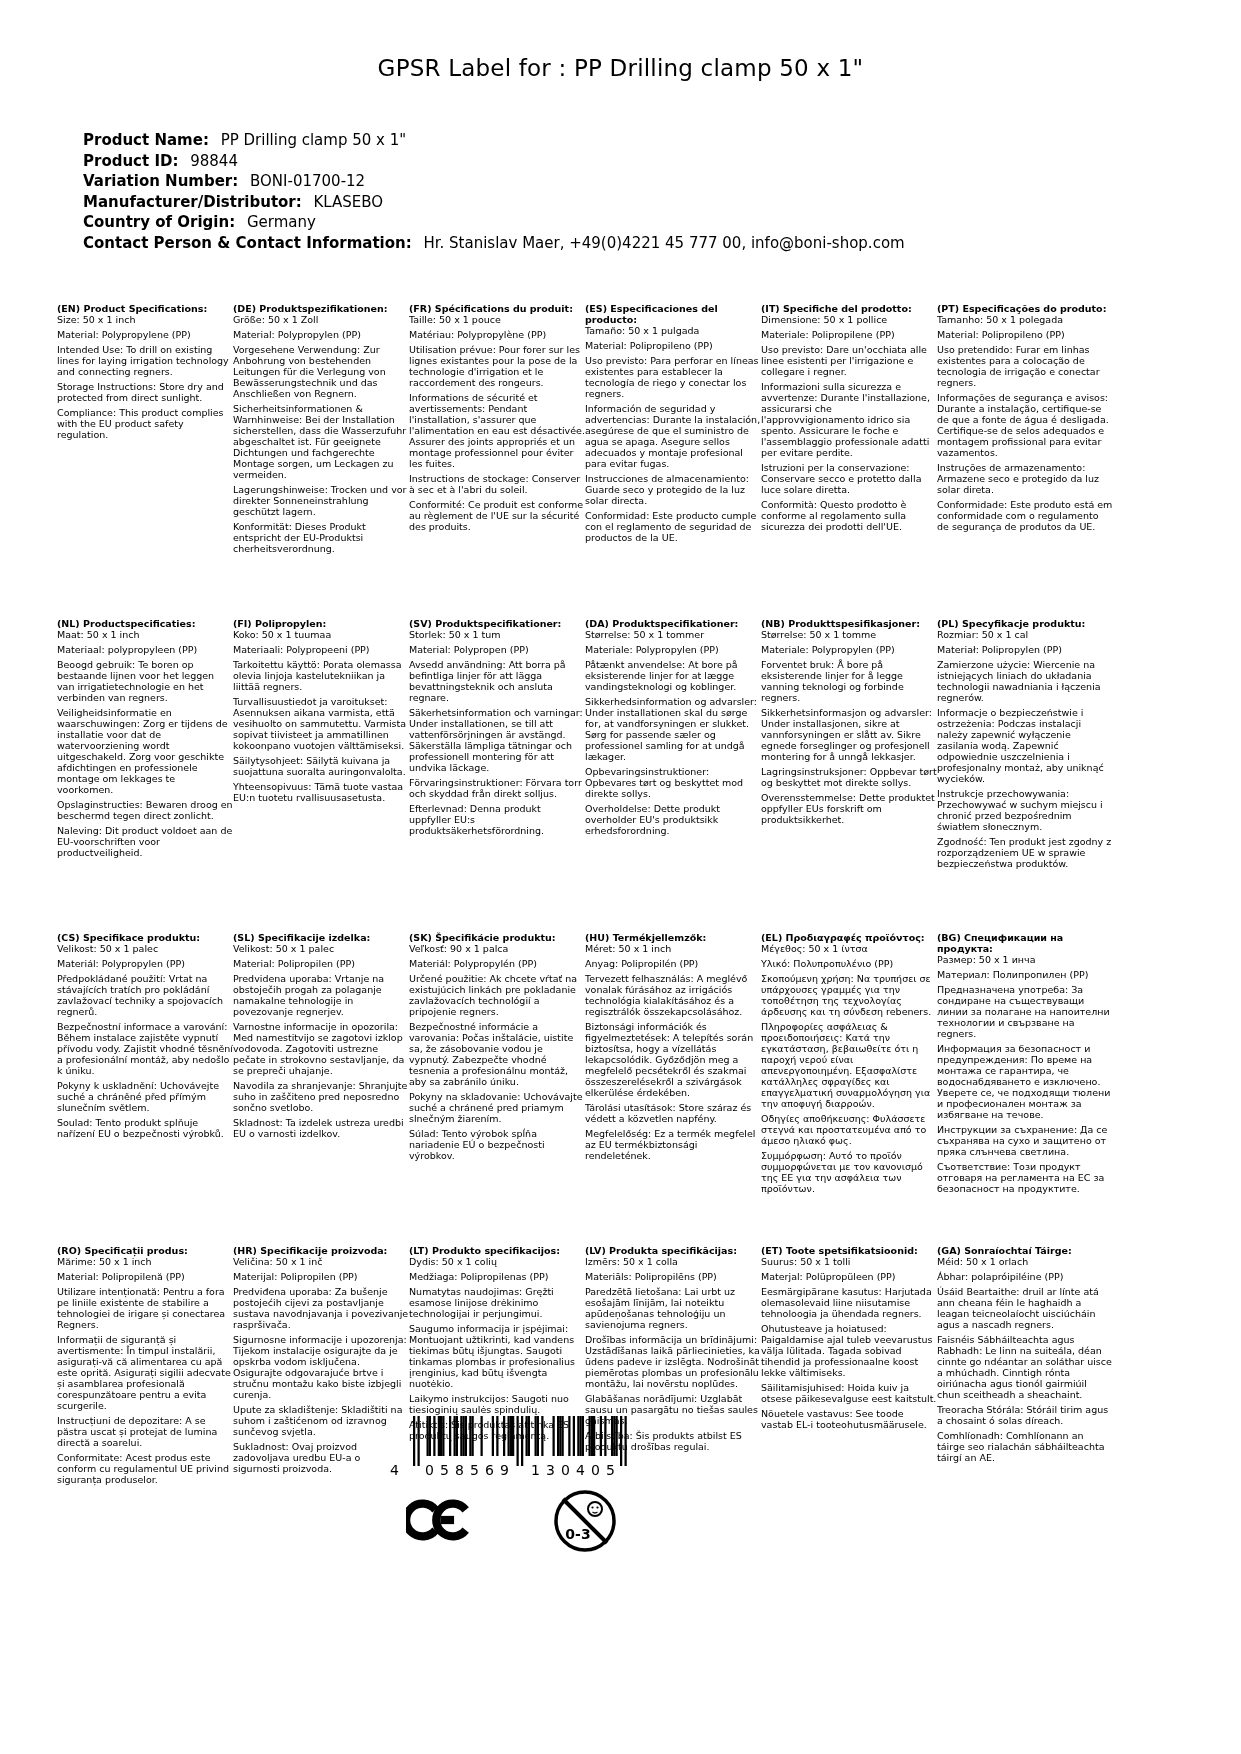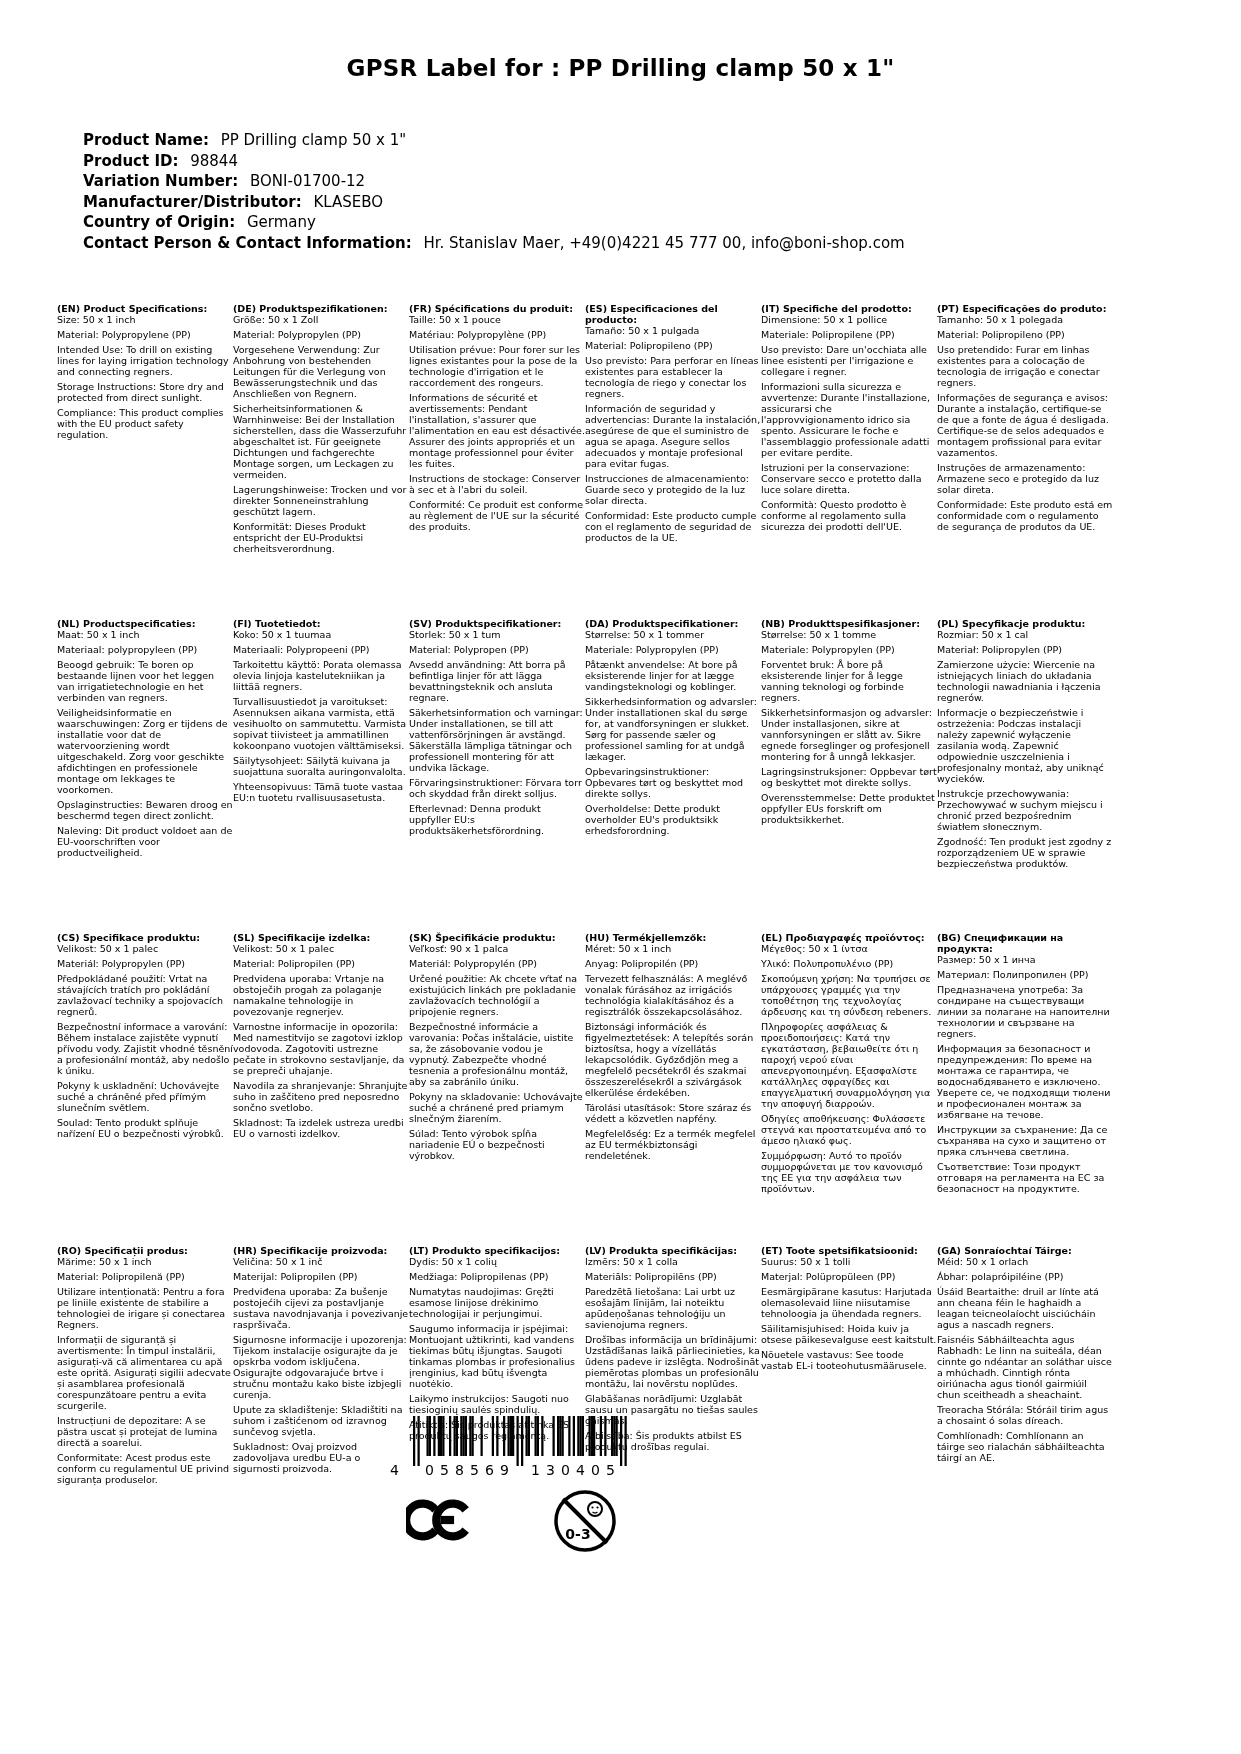--- a/index.html
+++ b/index.html
@@ -3,21 +3,21 @@
 <meta charset="utf-8">
 <style>
   html,body{margin:0;padding:0;background:#e8e8e8;}
   .page{
     position:relative;width:1241px;height:1754px;background:#ffffff;
     margin:0 auto;font-family:"DejaVu Sans","Liberation Sans",sans-serif;color:#000;
     overflow:hidden;
   }
   .title{
     position:absolute;top:55px;left:0;right:0;text-align:center;
-    font-size:23px;font-weight:bold;margin:0;letter-spacing:.2px;
+    font-size:23px;font-weight:normal;margin:0;letter-spacing:.2px;
   }
   .product-info{position:absolute;top:130px;left:57px;font-size:15px;margin-left:26px;}
   .pi-row{line-height:20.5px;white-space:nowrap;}
   .pi-label{font-weight:bold;margin-right:7px;}
   .grid{
     position:absolute;top:303px;left:57px;width:1136px;
     display:grid;grid-template-columns:repeat(6,176px);column-gap:0;
     grid-template-rows:315px 314px 313px auto;
   }
   .lang-section{font-size:9.5px;line-height:11px;}
@@ -126,21 +126,21 @@
     <h3 class="ls-heading">(NL) Productspecificaties:</h3>
   <p>Maat: 50 x 1 inch</p>
         <p>Materiaal: polypropyleen (PP)</p>
         <p>Beoogd gebruik: Te boren op bestaande lijnen voor het leggen van irrigatietechnologie en het verbinden van regners.</p>
         <p>Veiligheidsinformatie en waarschuwingen: Zorg er tijdens de installatie voor dat de watervoorziening wordt uitgeschakeld. Zorg voor geschikte afdichtingen en professionele montage om lekkages te voorkomen.</p>
         <p>Opslaginstructies: Bewaren droog en beschermd tegen direct zonlicht.</p>
         <p>Naleving: Dit product voldoet aan de EU-voorschriften voor productveiligheid.</p>
       </section>
 
   <section class="lang-section">
-    <h3 class="ls-heading">(FI) Tuotetiedot:</h3>
+    <h3 class="ls-heading">(FI) Polipropylen:</h3>
   <p>Koko: 50 x 1 tuumaa</p>
         <p>Materiaali: Polypropeeni (PP)</p>
         <p>Tarkoitettu käyttö: Porata olemassa olevia linjoja kastelutekniikan ja liittää regners.</p>
         <p>Turvallisuustiedot ja varoitukset: Asennuksen aikana varmista, että vesihuolto on sammutettu. Varmista sopivat tiivisteet ja ammatillinen kokoonpano vuotojen välttämiseksi.</p>
         <p>Säilytysohjeet: Säilytä kuivana ja suojattuna suoralta auringonvalolta.</p>
         <p>Yhteensopivuus: Tämä tuote vastaa EU:n tuotetu rvallisuusasetusta.</p>
       </section>
 
   <section class="lang-section">
     <h3 class="ls-heading">(SV) Produktspecifikationer:</h3>
@@ -280,20 +280,21 @@
         <p>Drošības informācija un brīdinājumi: Uzstādīšanas laikā pārliecinieties, ka ūdens padeve ir izslēgta. Nodrošināt piemērotas plombas un profesionālu montāžu, lai novērstu noplūdes.</p>
         <p>Glabāšanas norādījumi: Uzglabāt sausu un pasargātu no tiešas saules gaismas.</p>
         <p>Atbilstība: Šis produkts atbilst ES produktu drošības regulai.</p>
       </section>
 
   <section class="lang-section">
     <h3 class="ls-heading">(ET) Toote spetsifikatsioonid:</h3>
   <p>Suurus: 50 x 1 tolli</p>
         <p>Materjal: Polüpropüleen (PP)</p>
         <p>Eesmärgipärane kasutus: Harjutada olemasolevaid liine niisutamise tehnoloogia ja ühendada regners.</p>
+        <p>Ohutusteave ja hoiatused: Paigaldamise ajal tuleb veevarustus välja lülitada. Tagada sobivad tihendid ja professionaalne koost lekke vältimiseks.</p>
         <p>Säilitamisjuhised: Hoida kuiv ja otsese päikesevalguse eest kaitstult.</p>
         <p>Nõuetele vastavus: See toode vastab EL-i tooteohutusmäärusele.</p>
       </section>
 
   <section class="lang-section">
     <h3 class="ls-heading">(GA) Sonraíochtaí Táirge:</h3>
   <p>Méid: 50 x 1 orlach</p>
         <p>Ábhar: polapróipiléine (PP)</p>
         <p>Úsáid Beartaithe: druil ar línte atá ann cheana féin le haghaidh a leagan teicneolaíocht uisciúcháin agus a nascadh regners.</p>
         <p>Faisnéis Sábháilteachta agus Rabhadh: Le linn na suiteála, déan cinnte go ndéantar an soláthar uisce a mhúchadh. Cinntigh rónta oiriúnacha agus tionól gairmiúil chun sceitheadh a sheachaint.</p>

